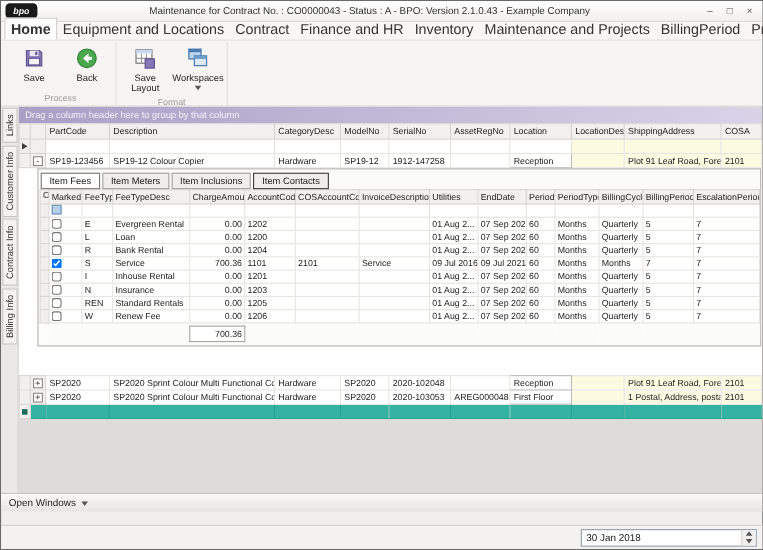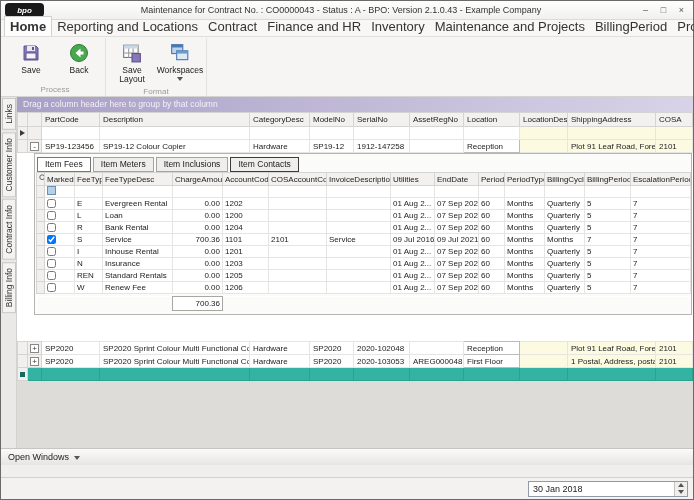--- a/index.html
+++ b/index.html
@@ -4,21 +4,21 @@
 <style>
   * { box-sizing: border-box; }
   html,body { margin:0; padding:0; }
   body { width:694px; height:500px; overflow:hidden; background:#fff;
          font-family:"Liberation Sans","DejaVu Sans",sans-serif; font-size:10px; color:#222; }
   .window { width:694px; height:500px; border:1px solid #6a6a6a; display:flex; flex-direction:column; background:#f0efed; }
 
   
   .titlebar { height:19px; flex:0 0 auto; display:flex; align-items:center; padding:0 4px;
               background:linear-gradient(#ffffff,#f1f0ee); border-bottom:1px solid #dcdad7; }
-  .logo { width:39px; height:14px; background:#191919; color:#fff; border-radius:4px; font-size:8px;
+  .logo { width:29px; height:14px; background:#191919; color:#fff; border-radius:4px; font-size:8px;
           font-style:italic; font-weight:bold; display:flex; align-items:center; justify-content:center; }
   .title { flex:1; text-align:center; font-size:9px; color:#333; white-space:nowrap; overflow:hidden; }
   .win-controls { display:flex; gap:3px; }
   .win-btn { width:15px; height:13px; font-size:9px; line-height:12px; text-align:center; color:#555; }
 
   
   .tabrow { height:17px; flex:0 0 auto; display:flex; align-items:flex-end; background:#f8f7f6;
             padding:0 3px; border-bottom:1px solid #e1dfdc; }
   .rtab { padding:2px 5px; font-size:13px; color:#333; white-space:nowrap; }
   .rtab.active { background:#fdfdfd; border:1px solid #d2d0cd; border-bottom:none; font-weight:bold; }
@@ -104,21 +104,21 @@
     <div class="title">Maintenance for Contract No. : CO0000043 - Status : A - BPO: Version 2.1.0.43 - Example Company</div>
     <div class="win-controls">
       <div class="win-btn">–</div>
       <div class="win-btn">□</div>
       <div class="win-btn">×</div>
     </div>
   </div>
 
   <div class="tabrow">
     <div class="rtab active">Home</div>
-    <div class="rtab">Reporting and Locations</div>
+    <div class="rtab">Equipment and Locations</div>
     <div class="rtab">Contract</div>
     <div class="rtab">Finance and HR</div>
     <div class="rtab">Inventory</div>
     <div class="rtab">Maintenance and Projects</div>
     <div class="rtab">BillingPeriod</div>
     <div class="rtab">Procurement</div>
     <div class="rtab">Sales</div>
     <div class="rtab">Service</div>
     <div class="rtab">Reporting</div>
     <div class="rtab">Utilities</div>

